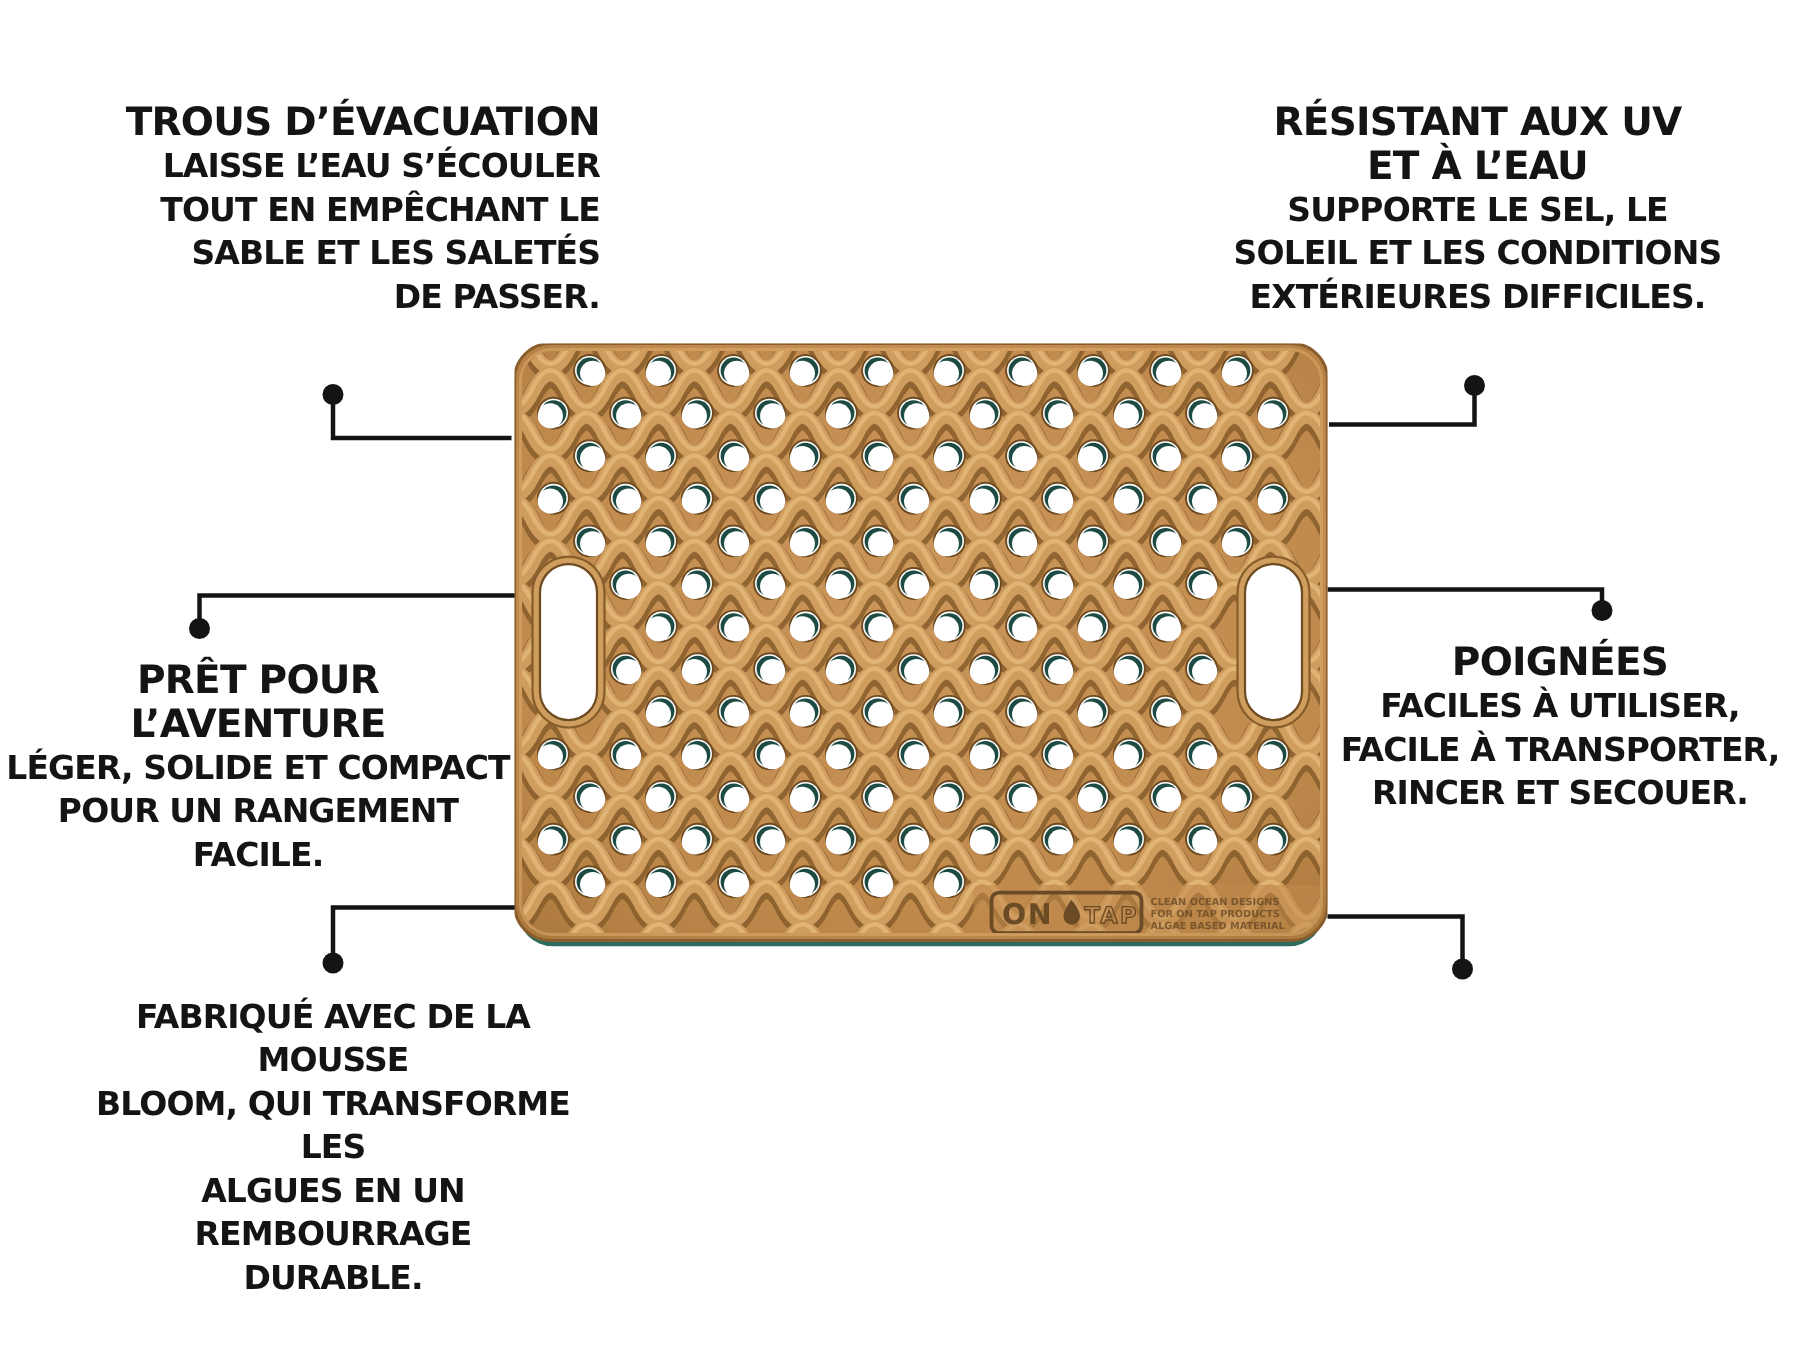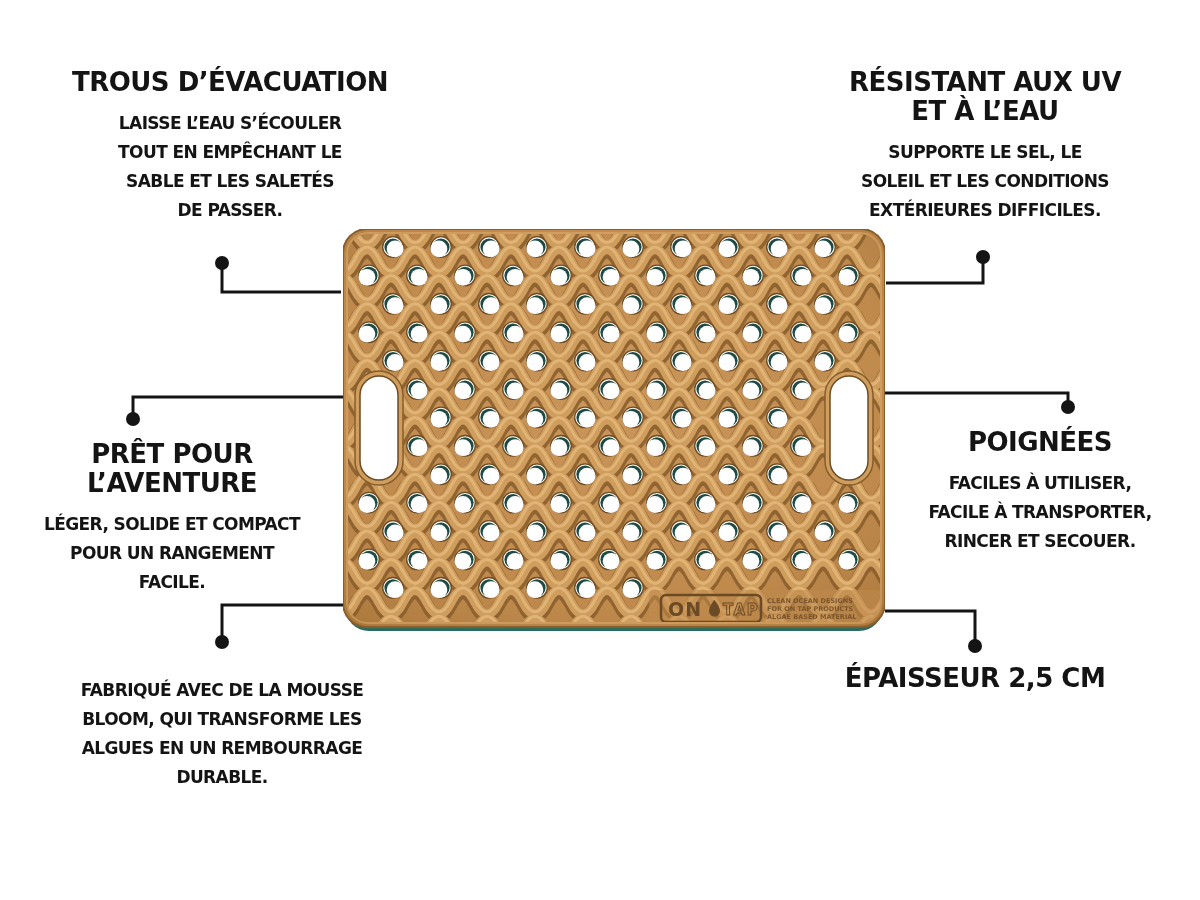--- a/index.html
+++ b/index.html
@@ -8,24 +8,24 @@
     font-family:"DejaVu Sans","Liberation Sans",sans-serif;overflow:hidden;
   }
   #connectors{position:absolute;left:0;top:0;width:1200px;height:900px;pointer-events:none;}
   #mat-svg{position:absolute;left:343px;top:229px;width:542px;height:402px;}
   .callout{position:absolute;text-align:center;color:#141414;}
   .c-title{
     margin:0;font-size:26px;font-weight:bold;line-height:29px;
     white-space:pre-line;letter-spacing:-0.5px;
   }
   .c-body{
-    margin:12px;font-size:17px;font-weight:bold;line-height:29px;
+    margin:0;font-size:22px;font-weight:bold;line-height:29px;
     white-space:pre-line;letter-spacing:-0.6px;
   }
-  .c0{left:60px;top:68px;width:340px;}
+  .c0{left:60px;top:68px;width:340px;text-align:right;}
   .c1{left:815px;top:68px;width:340px;}
   .c2{left:2px;top:440px;width:340px;}
   .c3{left:870px;top:428px;width:340px;}
   .c4{left:52px;top:664px;width:340px;}
   .c5{left:805px;top:664px;width:340px;}
 </style>
 </head>
 <body>
 
 <div class="stage">
@@ -527,16 +527,15 @@
   </div>
 
   <div class="callout c4">
     <p class="c-body">FABRIQUÉ AVEC DE LA MOUSSE
 BLOOM, QUI TRANSFORME LES
 ALGUES EN UN REMBOURRAGE
 DURABLE.</p>
   </div>
 
   <div class="callout c5">
-    <h3 class="c-title">ÉPAISSEUR 2,5 CM</h3>
   </div>
 
 </div>
 
 </body></html>

